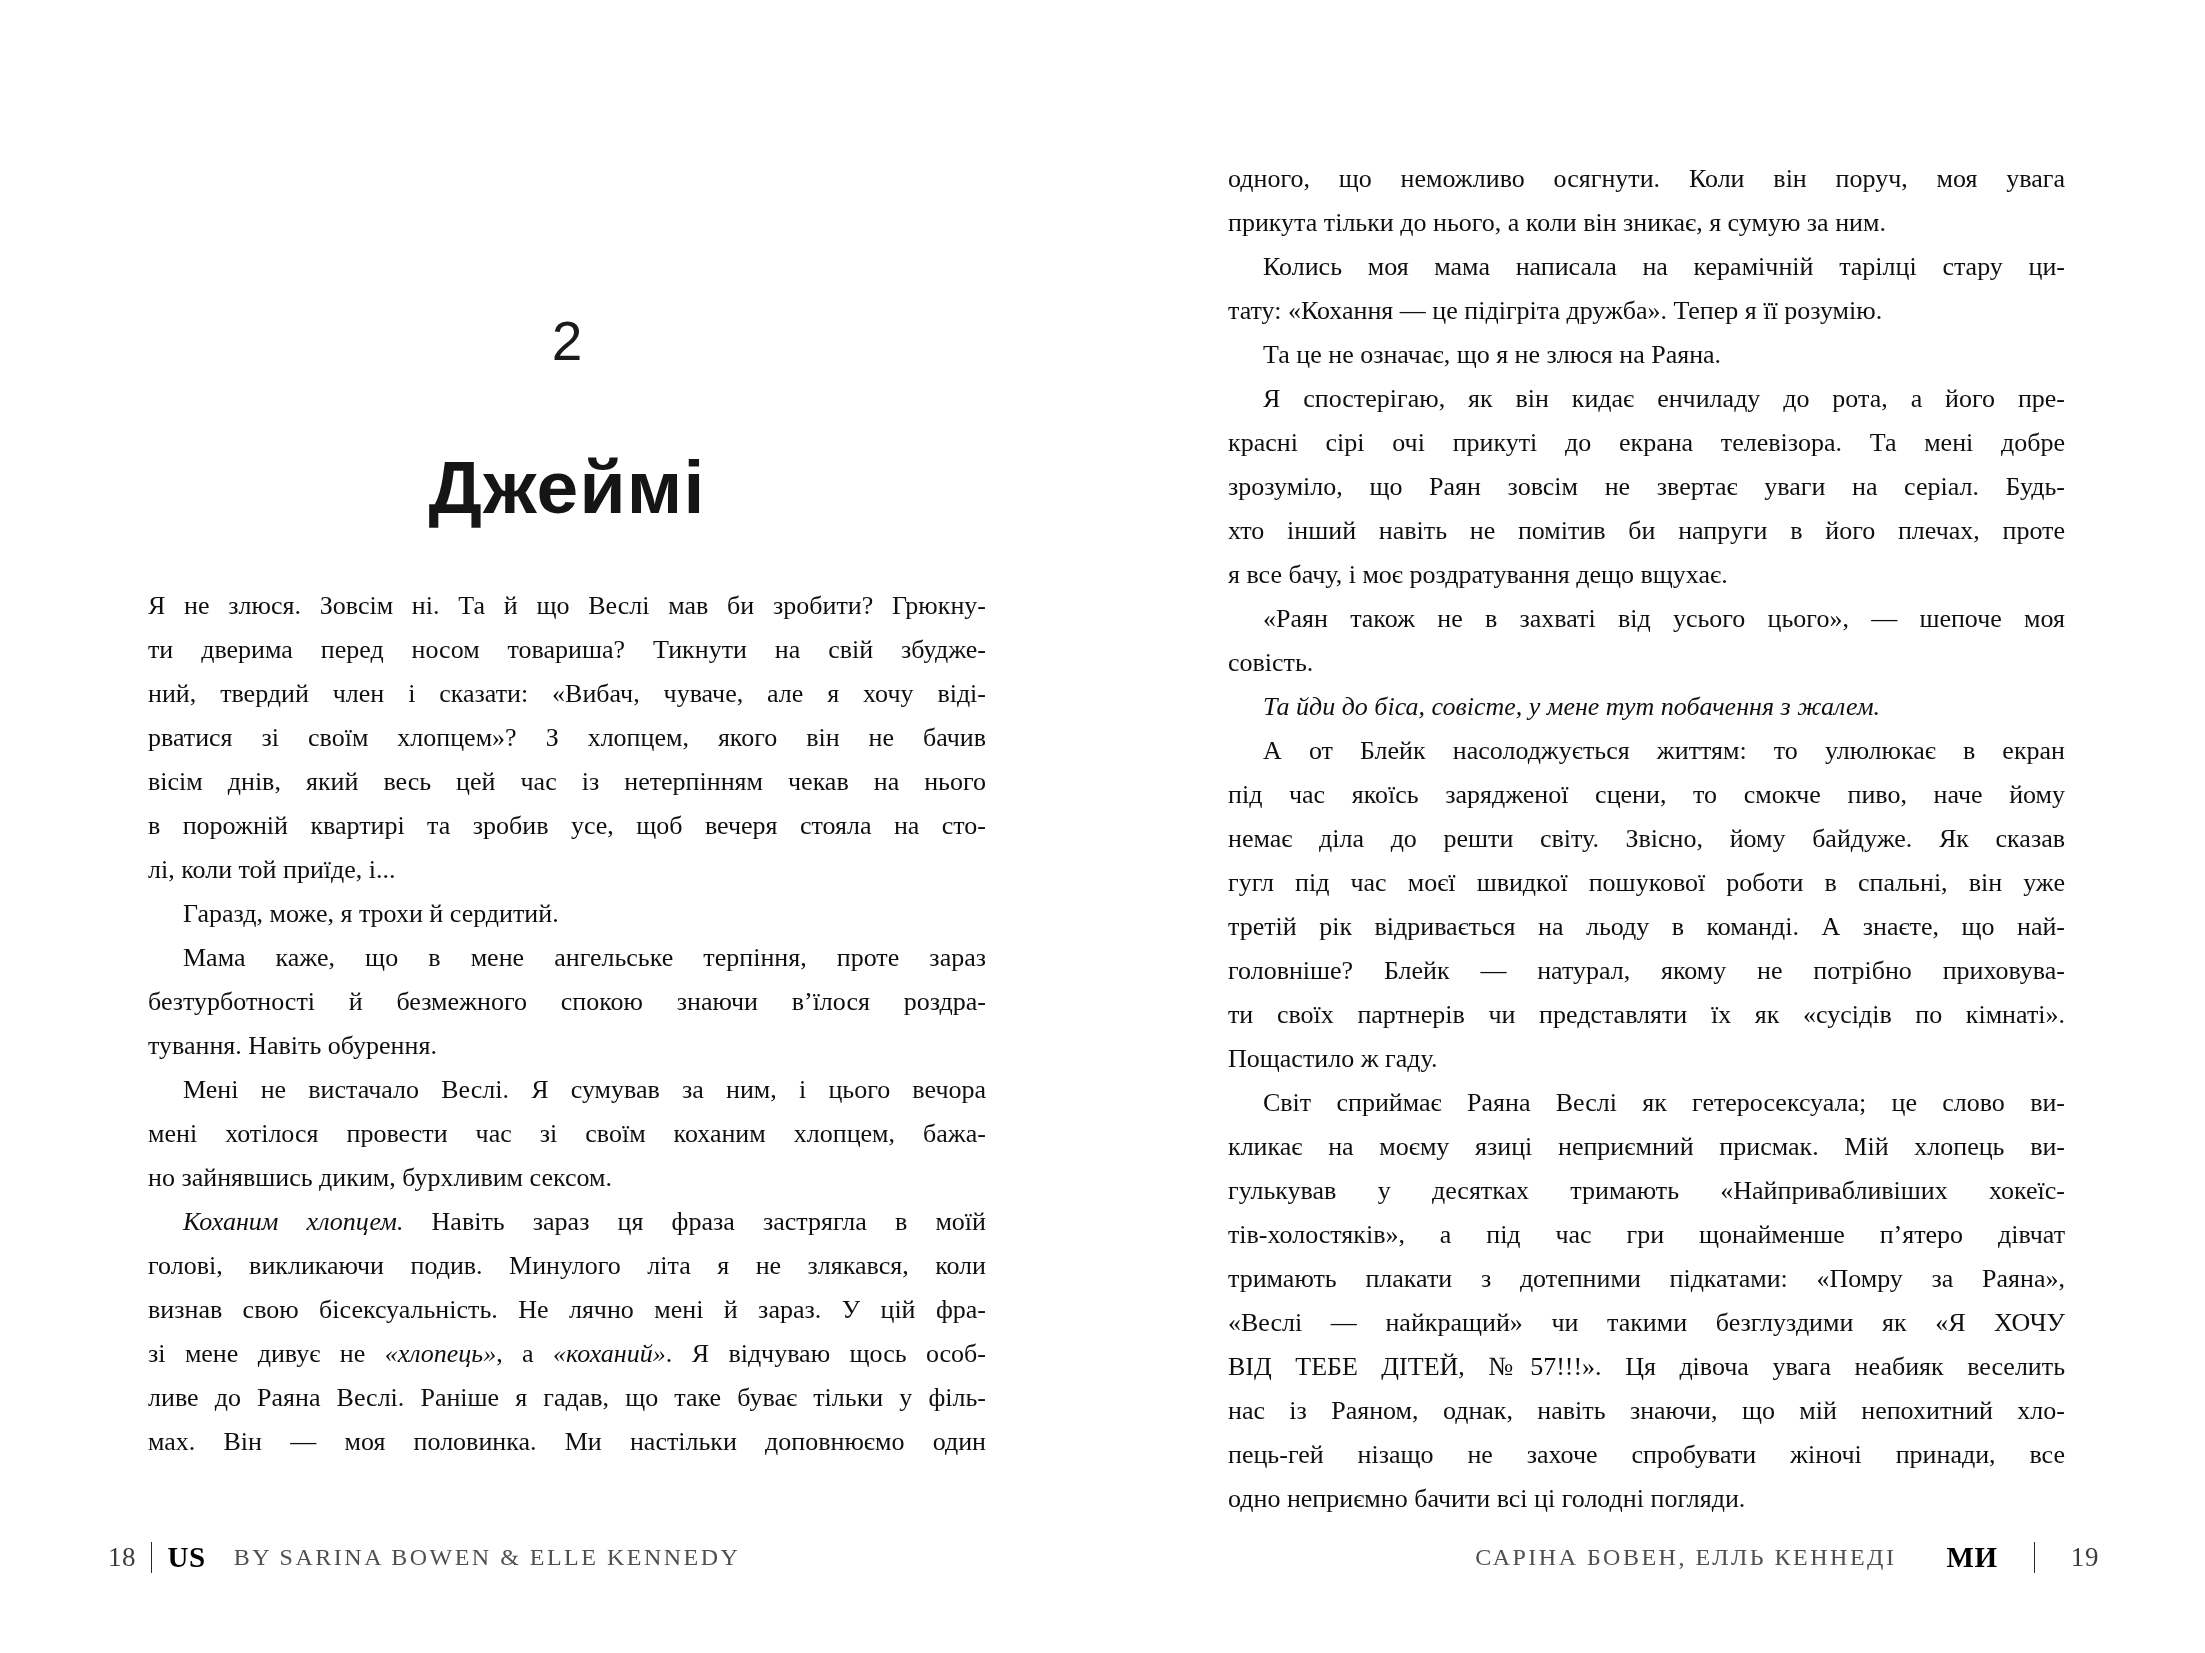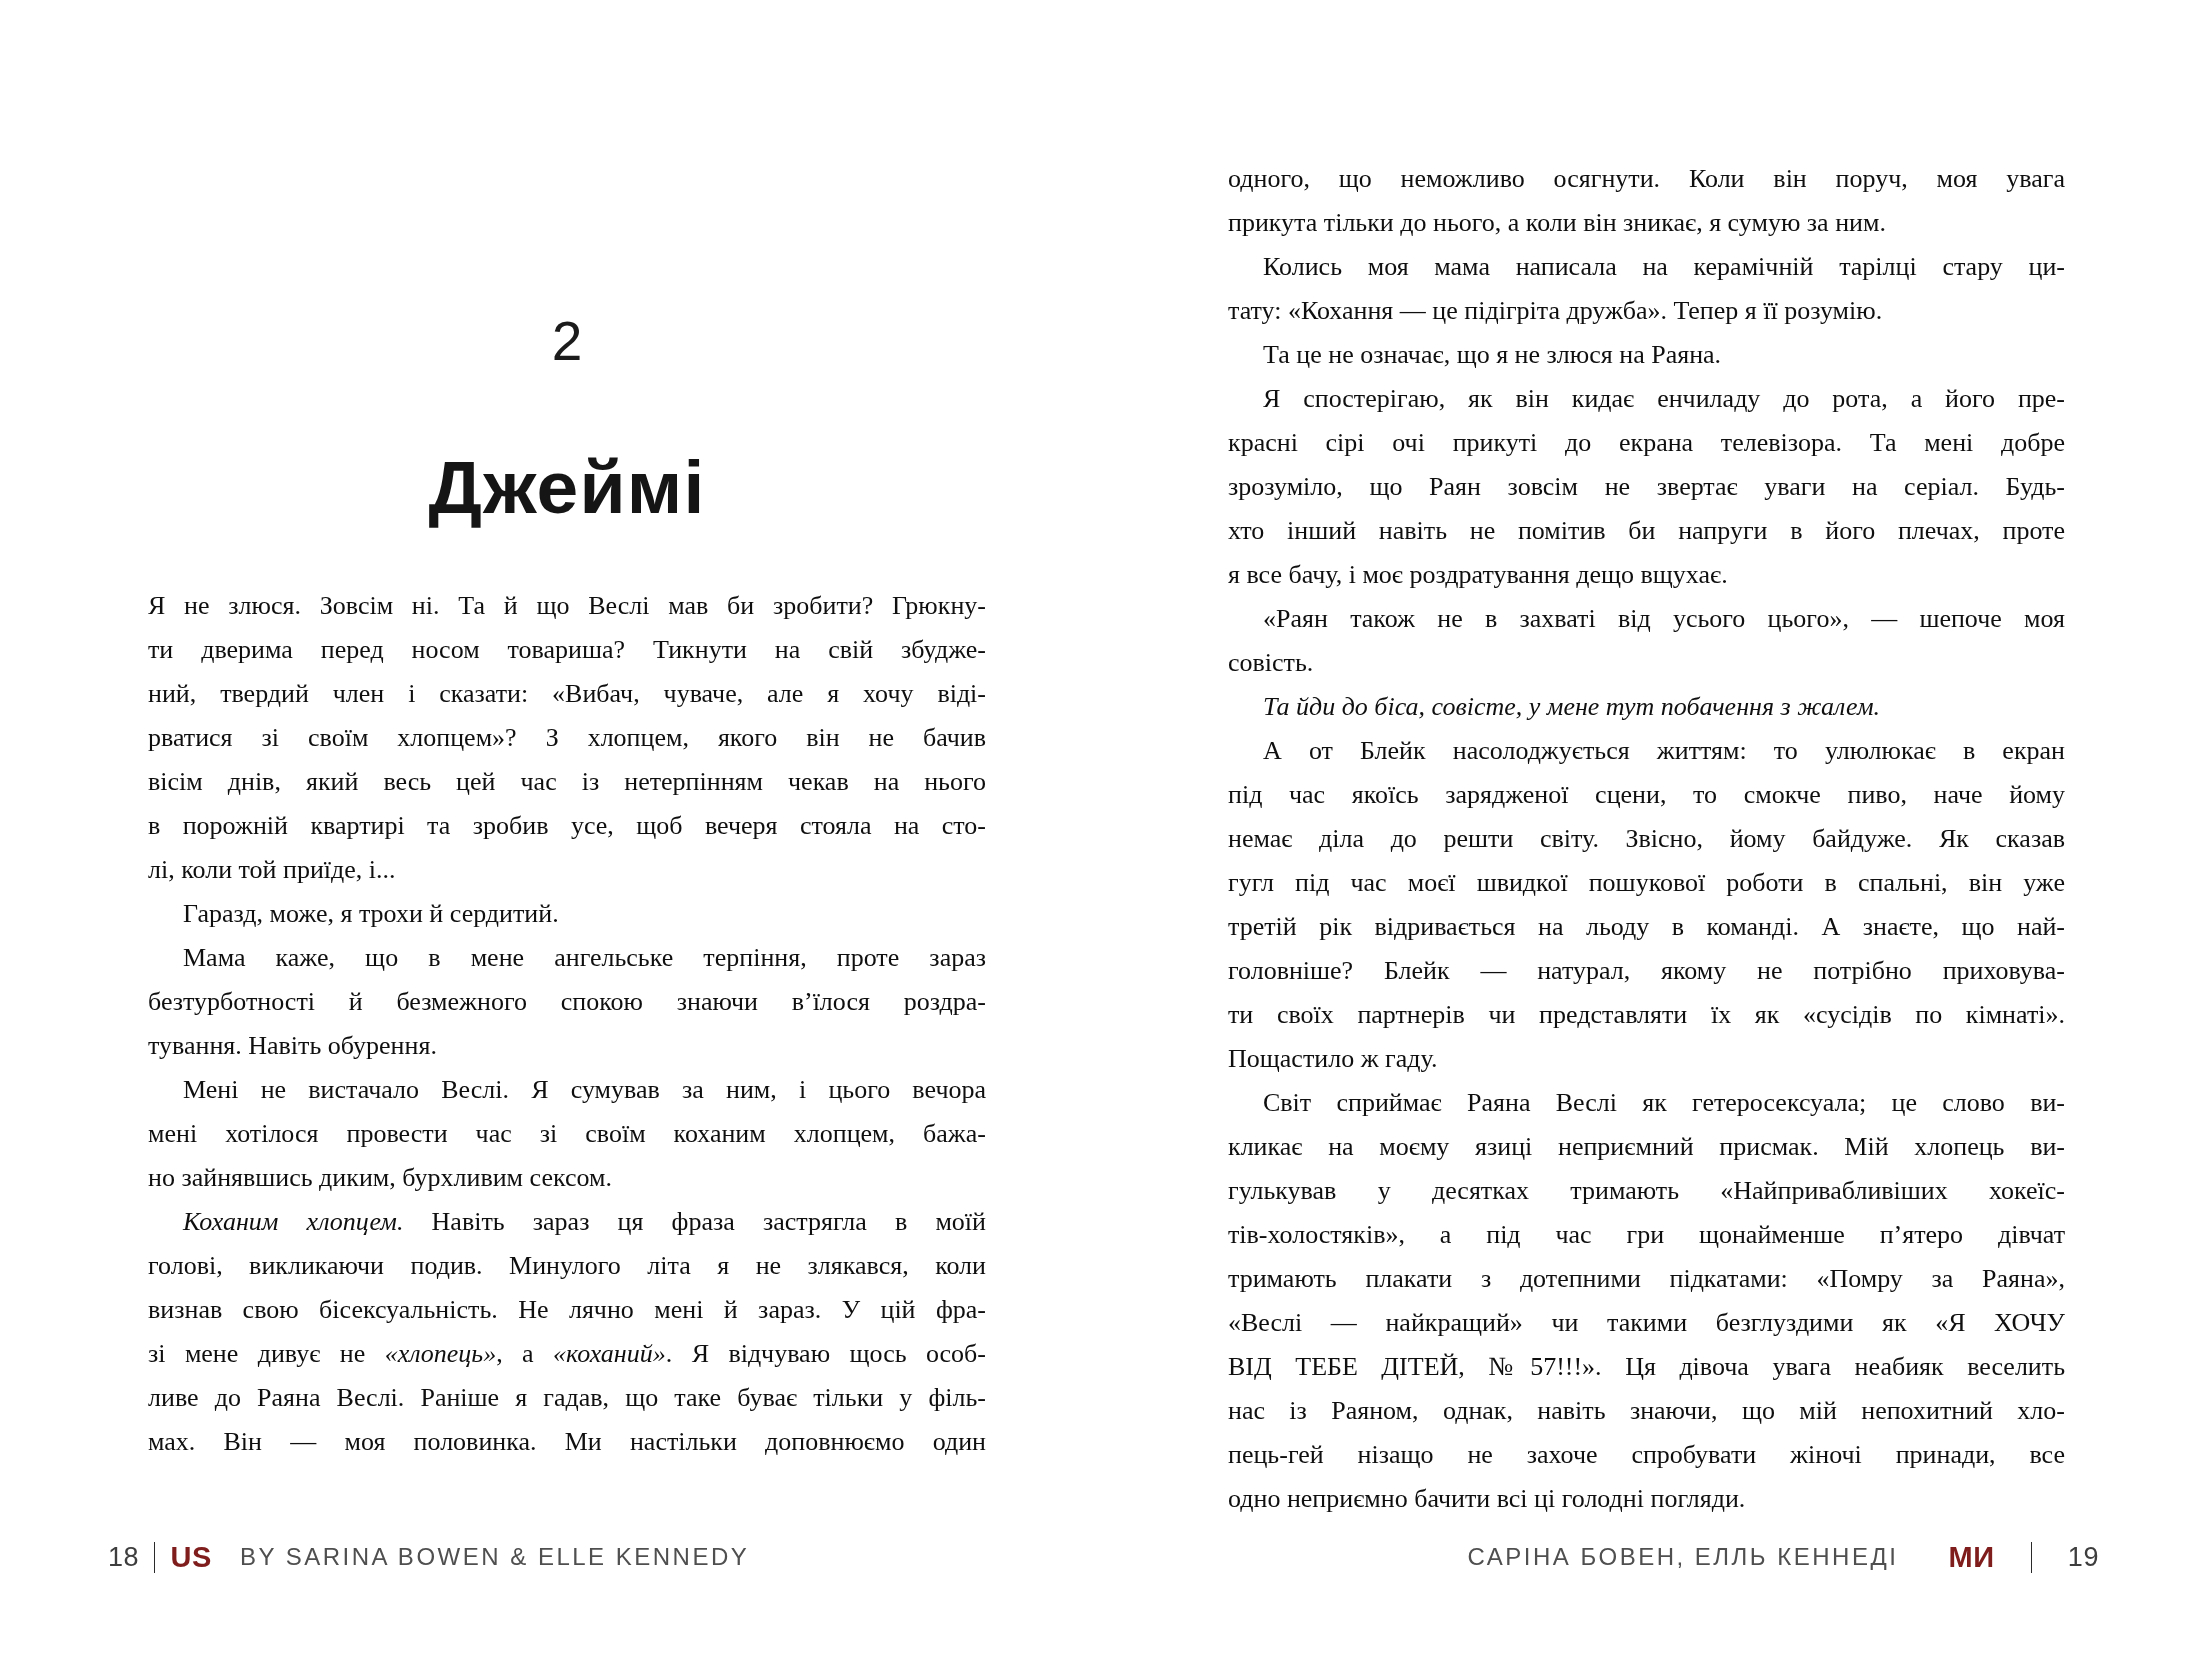--- a/index.html
+++ b/index.html
@@ -47,39 +47,39 @@
   .line.j { text-align: justify; text-align-last: justify; }
   .line.ind { text-indent: 35px; }
   .line i { }
   
   .footer {
     position: absolute;
     top: 1539px;
     height: 36px;
     display: flex;
     align-items: center;
-    font-family: Liberation Sans, sans-serif;
+    font-family: Liberation Serif, serif;
     white-space: nowrap;
   }
   #footer-left  { left: 108px; }
   #footer-right { right: 106px; gap: 21px; }
   .page-num {
     font-size: 27px;
     color: #3d3d3d;
     letter-spacing: 0.6px;
   }
   .vrule {
     width: 1.2px; height: 31px;
     background: #2a2a2a;
     margin: 0 15px;
   }
   .book-title {
     font-size: 29px;
     font-weight: 700;
-    color: #7f1d1d;
+    color: #000000;
     letter-spacing: 0.6px;
   }
   .byline, .authors {
     font-size: 24px;
     color: #4f4f4f;
     letter-spacing: 2.5px;
   }
   .byline  { margin-left: 28px; }
   .authors { margin-right: 29px; }
 </style>

